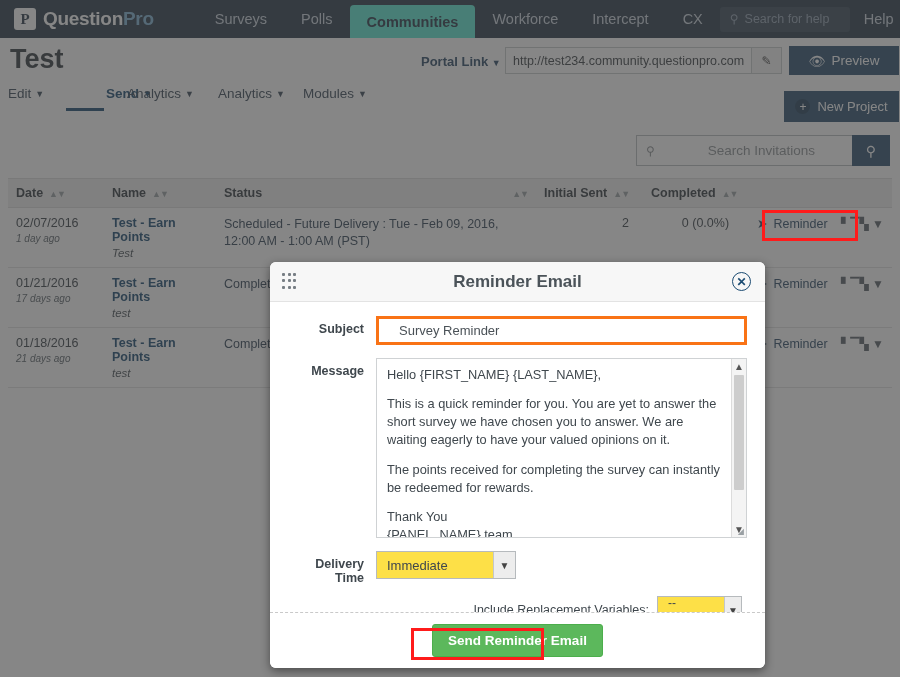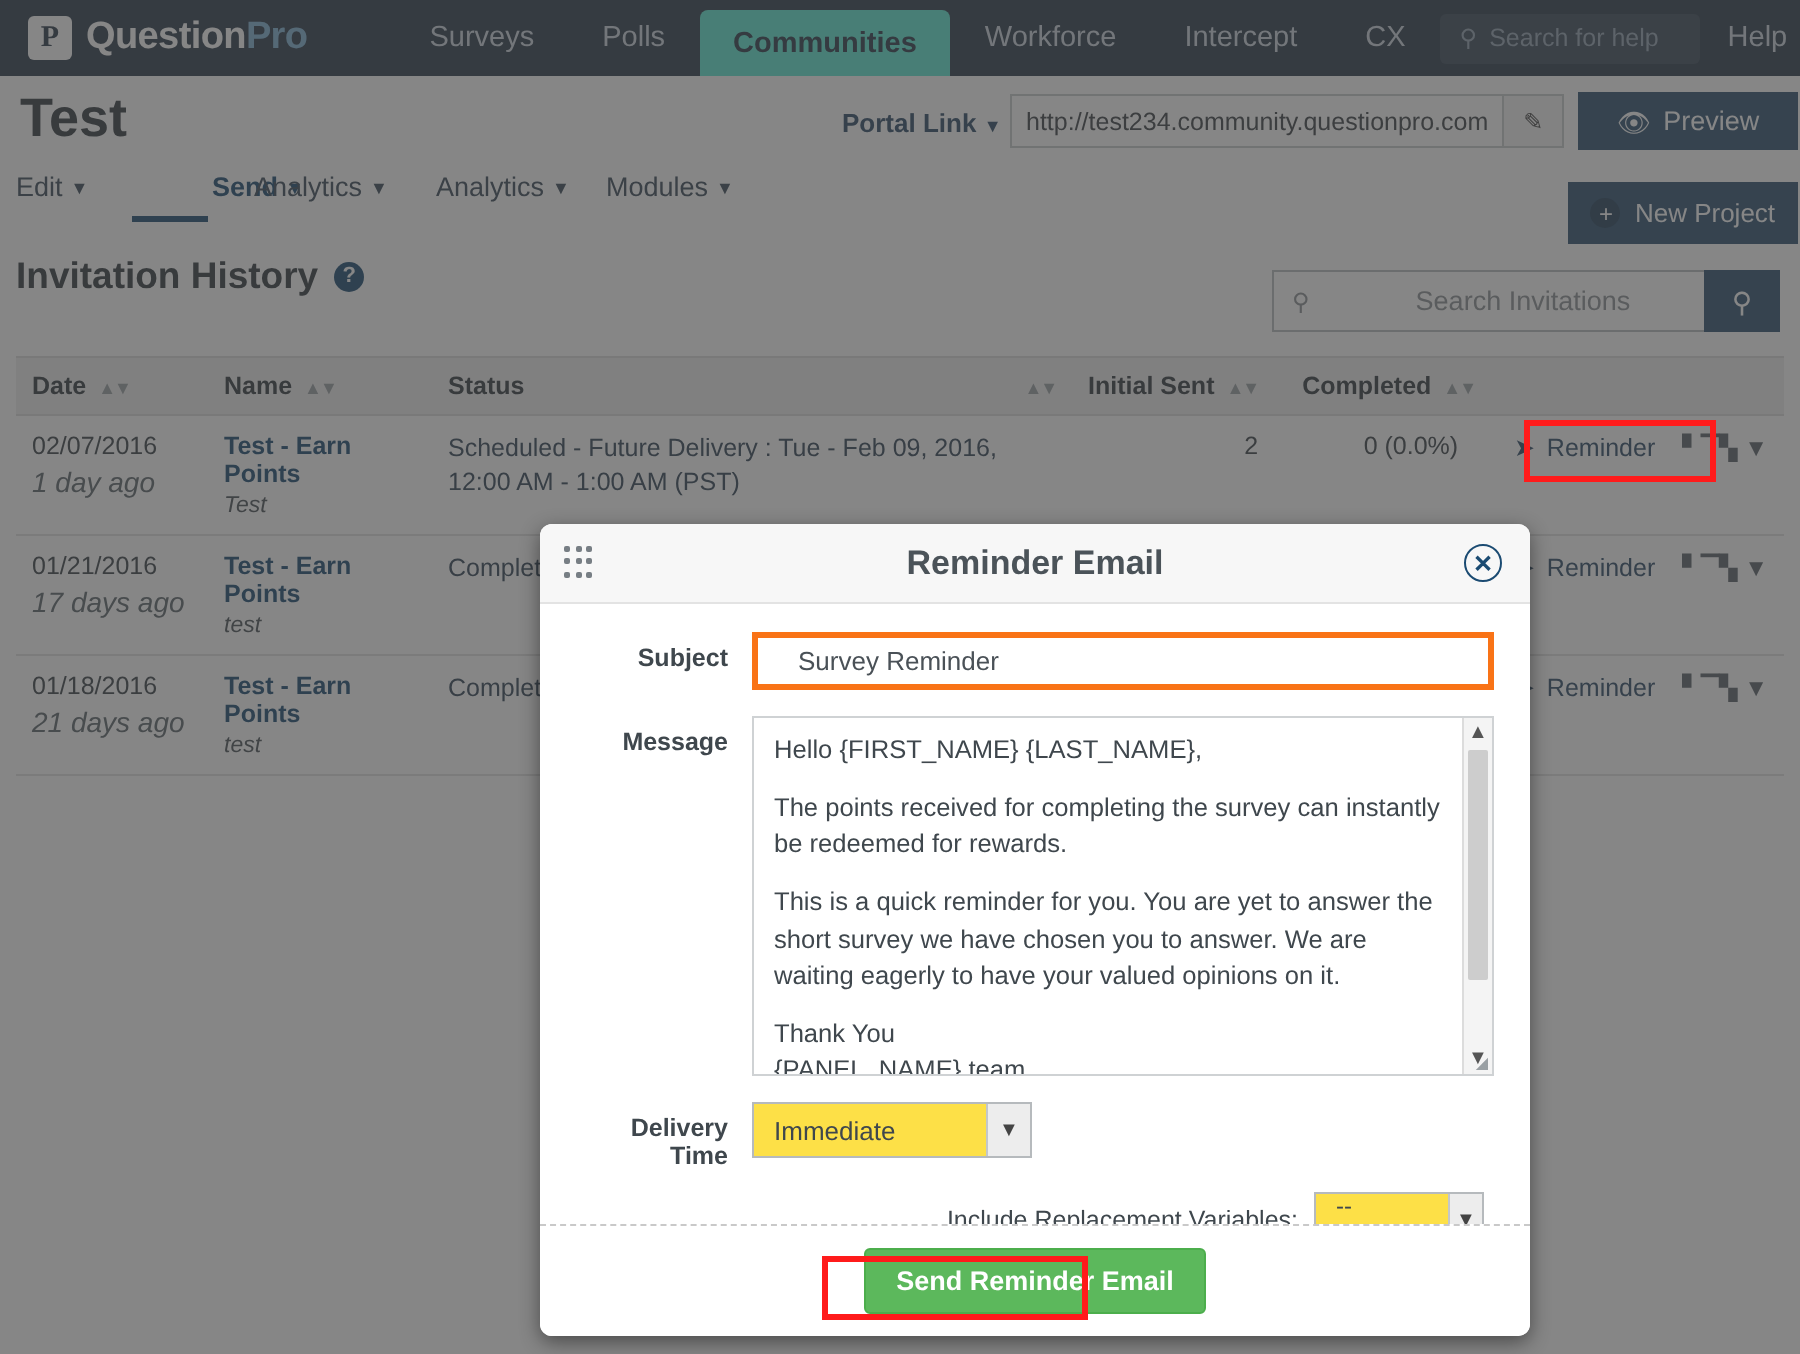--- a/index.html
+++ b/index.html
@@ -116,21 +116,21 @@
     background:#f0f0f0; border-top:1px solid #dcdcdc; border-bottom:1px solid #dcdcdc;
     font-size:12.5px; color:#333a40; font-weight:bold; text-align:left;
     padding:7px 8px; white-space:nowrap;
   }
   table.inv thead th.num { text-align:right; }
   .sorter { color:#9aa0a4; font-size:9px; margin-left:6px; letter-spacing:-1px; }
   table.inv tbody td {
     border-bottom:1px solid #e2e2e2; padding:8px 8px; vertical-align:top; font-size:12.5px; color:#3b4349;
   }
   .date-main { color:#3b4349; font-size:12.5px; }
-  .date-ago { color:#5d666c; font-size:14px; font-style:italic; margin-top:3px; }
+  .date-ago { color:#5d666c; font-size:10px; font-style:italic; margin-top:3px; }
   .name-main { color:#1b4b72; font-weight:bold; font-size:12.5px; }
   .name-sub { color:#4a5258; font-size:11.5px; font-style:italic; margin-top:3px; }
   .status-txt { color:#334557; font-size:12.5px; line-height:1.35; }
   td.num { text-align:right; color:#1b4b72; font-size:12.5px; }
   td.num.plain { color:#3b4349; }
   .reminder-cell { text-align:right; white-space:nowrap; }
   .reminder-link { color:#2d4a66; font-size:12.5px; display:inline-flex; align-items:center; gap:6px; }
   .chart-ic { color:#5a6269; font-size:12px; margin-left:10px; }
 
   
@@ -281,24 +281,20 @@
           <span>Modules</span>
           <span style="font-size:9px;">▼</span>
         </div>
     </div>
 
     <button class="btn-newproject">
       <span class="plus-circle">+</span>
       <span>New Project</span>
     </button>
 
-    <div class="inv-title">
-      <span>Invitation History</span>
-      <span class="help-dot">?</span>
-    </div>
 
     <div class="search-inv">
       <div class="field">
         <span style="color:#8d9295;font-size:12px;">⚲</span>
         <span class="ph">Search Invitations</span>
       </div>
       <div class="go">⚲</div>
     </div>
 
     <table class="inv">
@@ -406,22 +402,22 @@
       <div class="f-row">
         <div class="f-label">Subject</div>
         <div class="f-input">Survey Reminder</div>
       </div>
 
       <div class="f-row">
         <div class="f-label">Message</div>
         <div class="msg-box">
           <div class="msg-inner">
             <p>Hello {FIRST_NAME} {LAST_NAME},</p>
+            <p>This is a quick reminder for you. You are yet to answer the short survey we have chosen you to answer. We are waiting eagerly to have your valued opinions on it.</p>
             <p>The points received for completing the survey can instantly be redeemed for rewards.</p>
-            <p>This is a quick reminder for you. You are yet to answer the short survey we have chosen you to answer. We are waiting eagerly to have your valued opinions on it.</p>
             <p class="tight">Thank You</p>
             <p class="tight">{PANEL_NAME} team</p>
           </div>
           <div class="msg-scroll">
             <span class="arr">▲</span>
             <div class="thumb"></div>
             <span class="arr">▼</span>
           </div>
           <span class="resize-grip">◢</span>
         </div>

